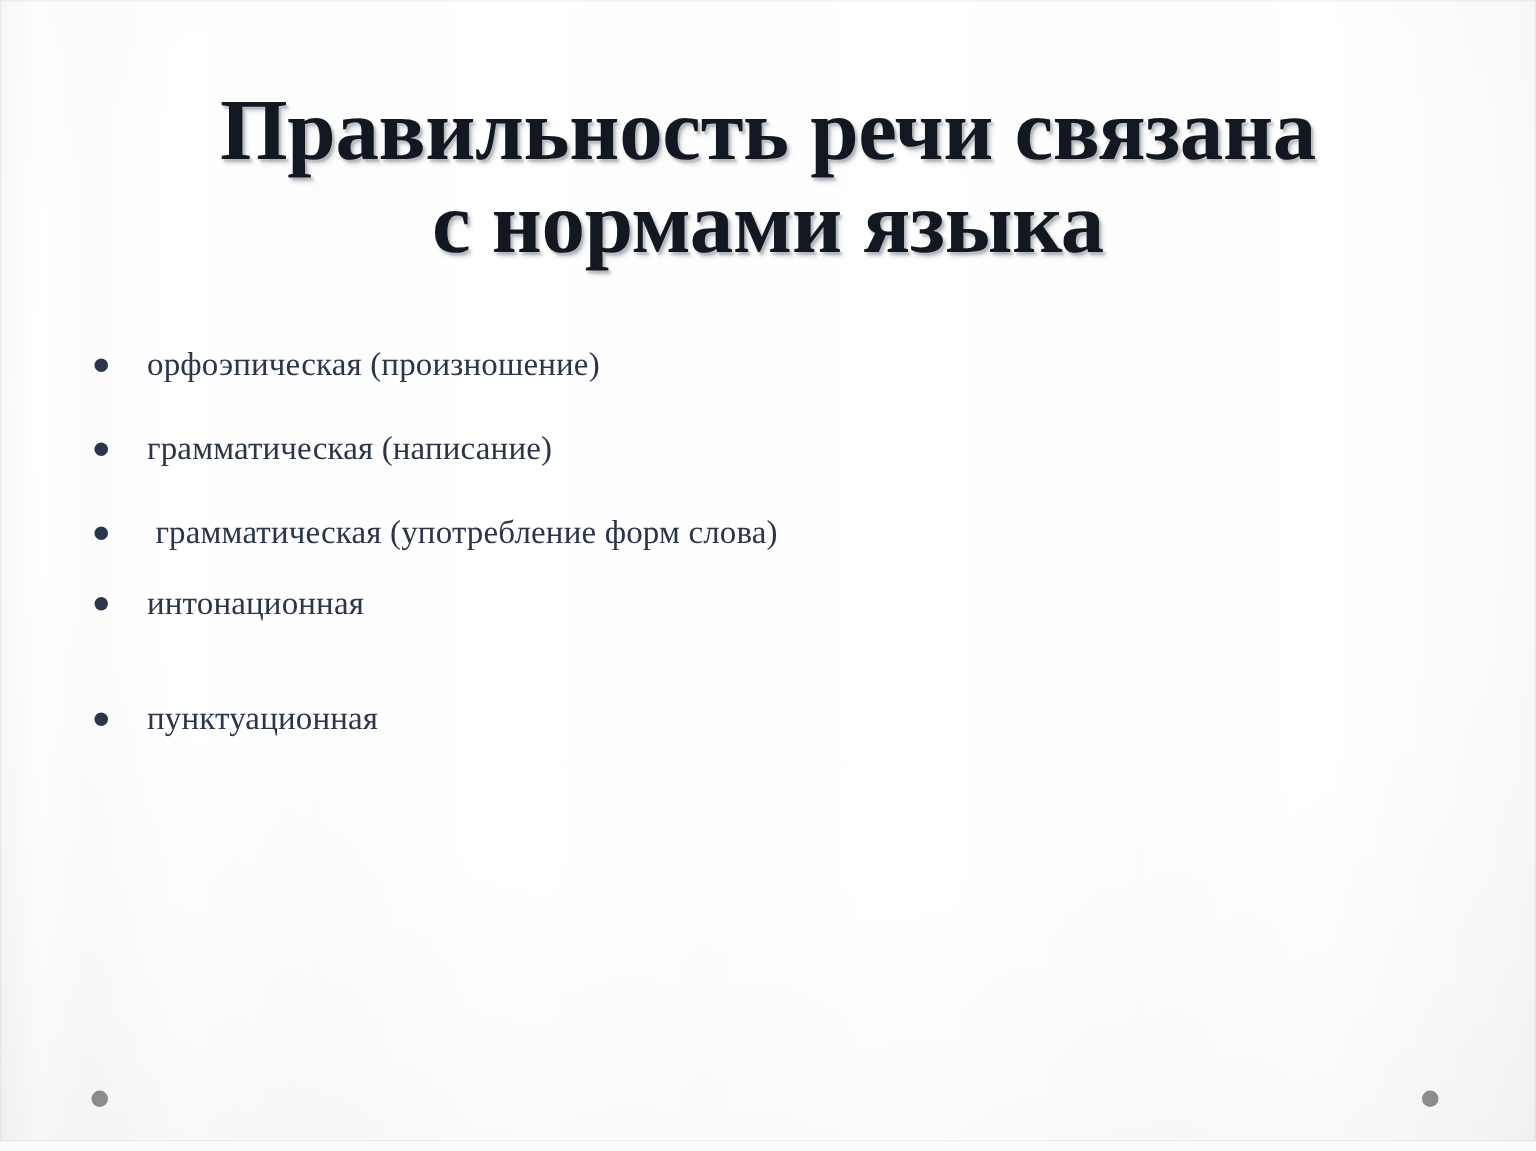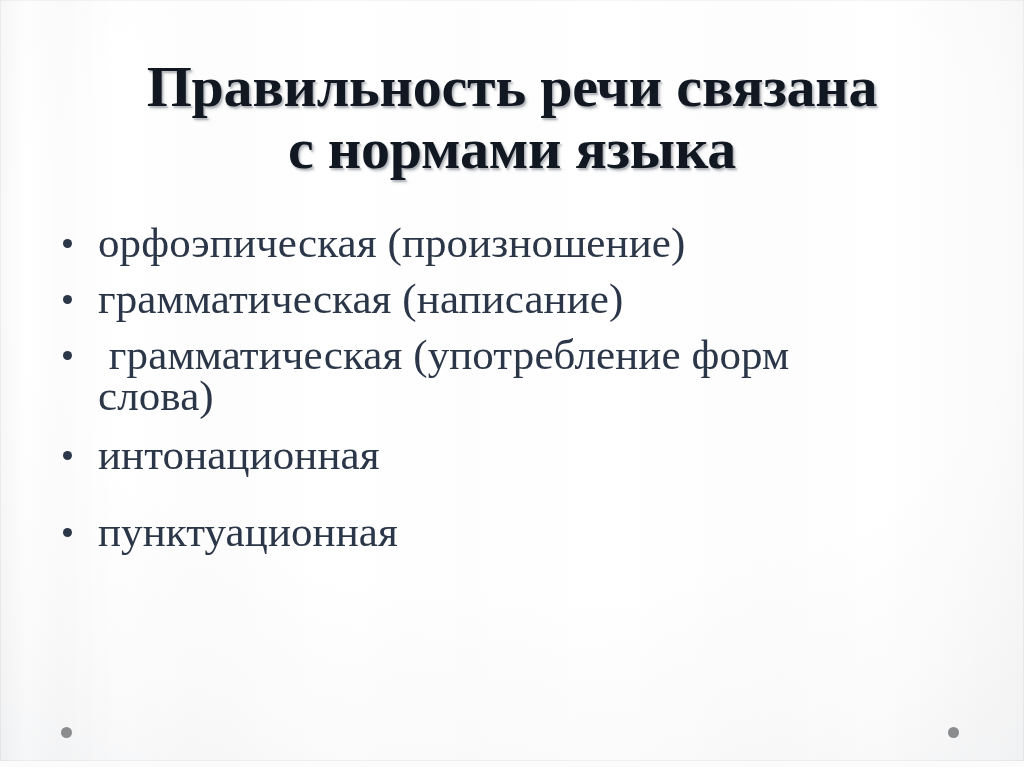--- a/index.html
+++ b/index.html
@@ -98,21 +98,21 @@
     z-index: 3;
   }
 
   .bullet-item {
     position: relative;
     display: block;
     padding-left: 44px;
     margin: 0 0 15px 0;
     font-family: "Liberation Serif", "DejaVu Serif", serif;
     font-weight: normal;
-    font-size: 43px;
+    font-size: 22px;
     line-height: 41px;
     color: #2b3648;
     letter-spacing: 0.1px;
     white-space: pre-wrap;
   }
 
   .bullet-item:last-child {
     margin-bottom: 0;
     margin-top: 36px;
   }
@@ -124,21 +124,21 @@
     left: 9px;
     top: 17px;
     width: 9px;
     height: 9px;
     border-radius: 50%;
     background: #2b3648;
   }
 
   
   .bullet-item.is-wrapping {
-    margin-bottom: 18px;
+    margin-bottom: 6px;
   }
 
   
   .footer-dot {
     position: absolute;
     width: 11px;
     height: 11px;
     border-radius: 50%;
     background: #8b8c8e;
     z-index: 3;

